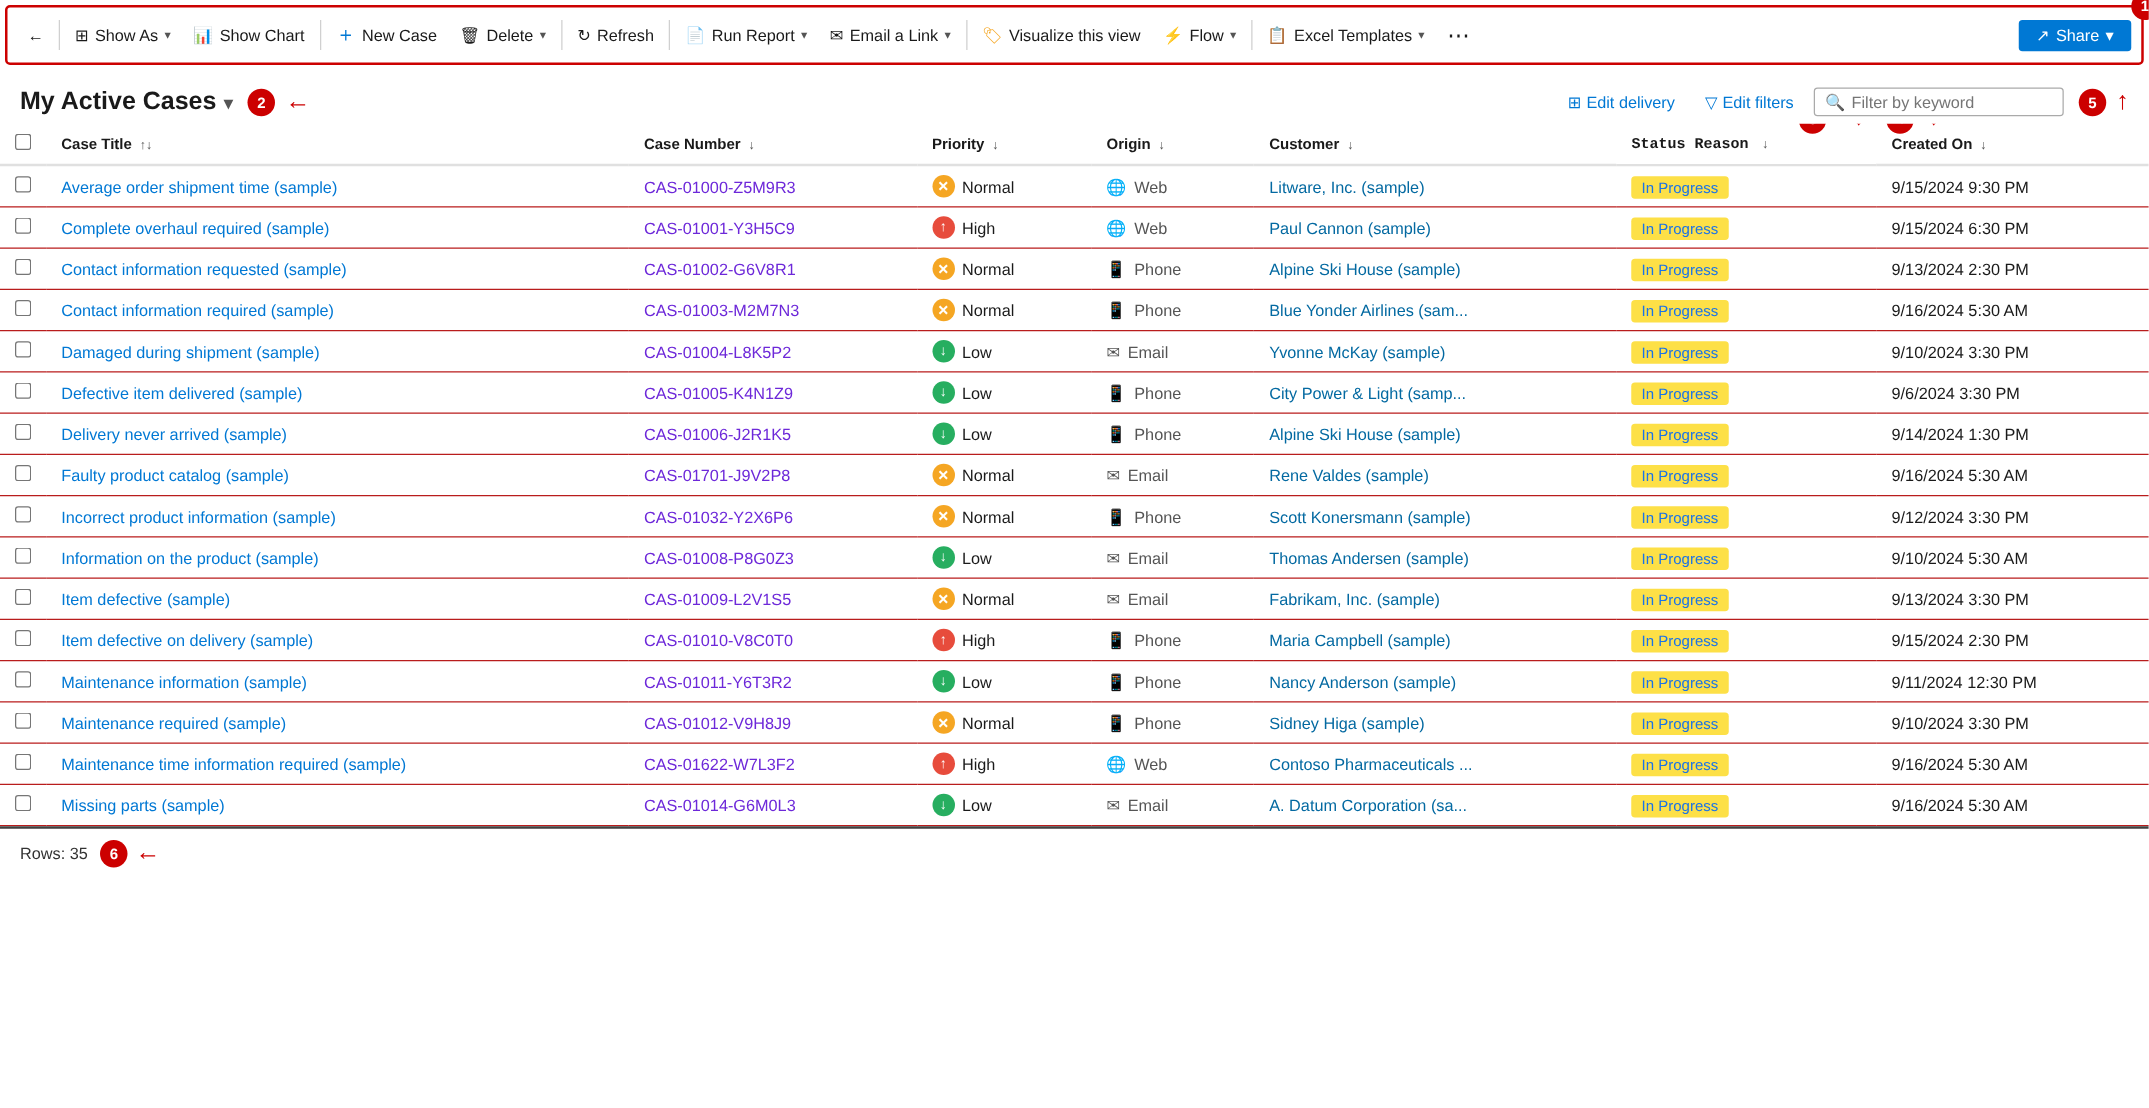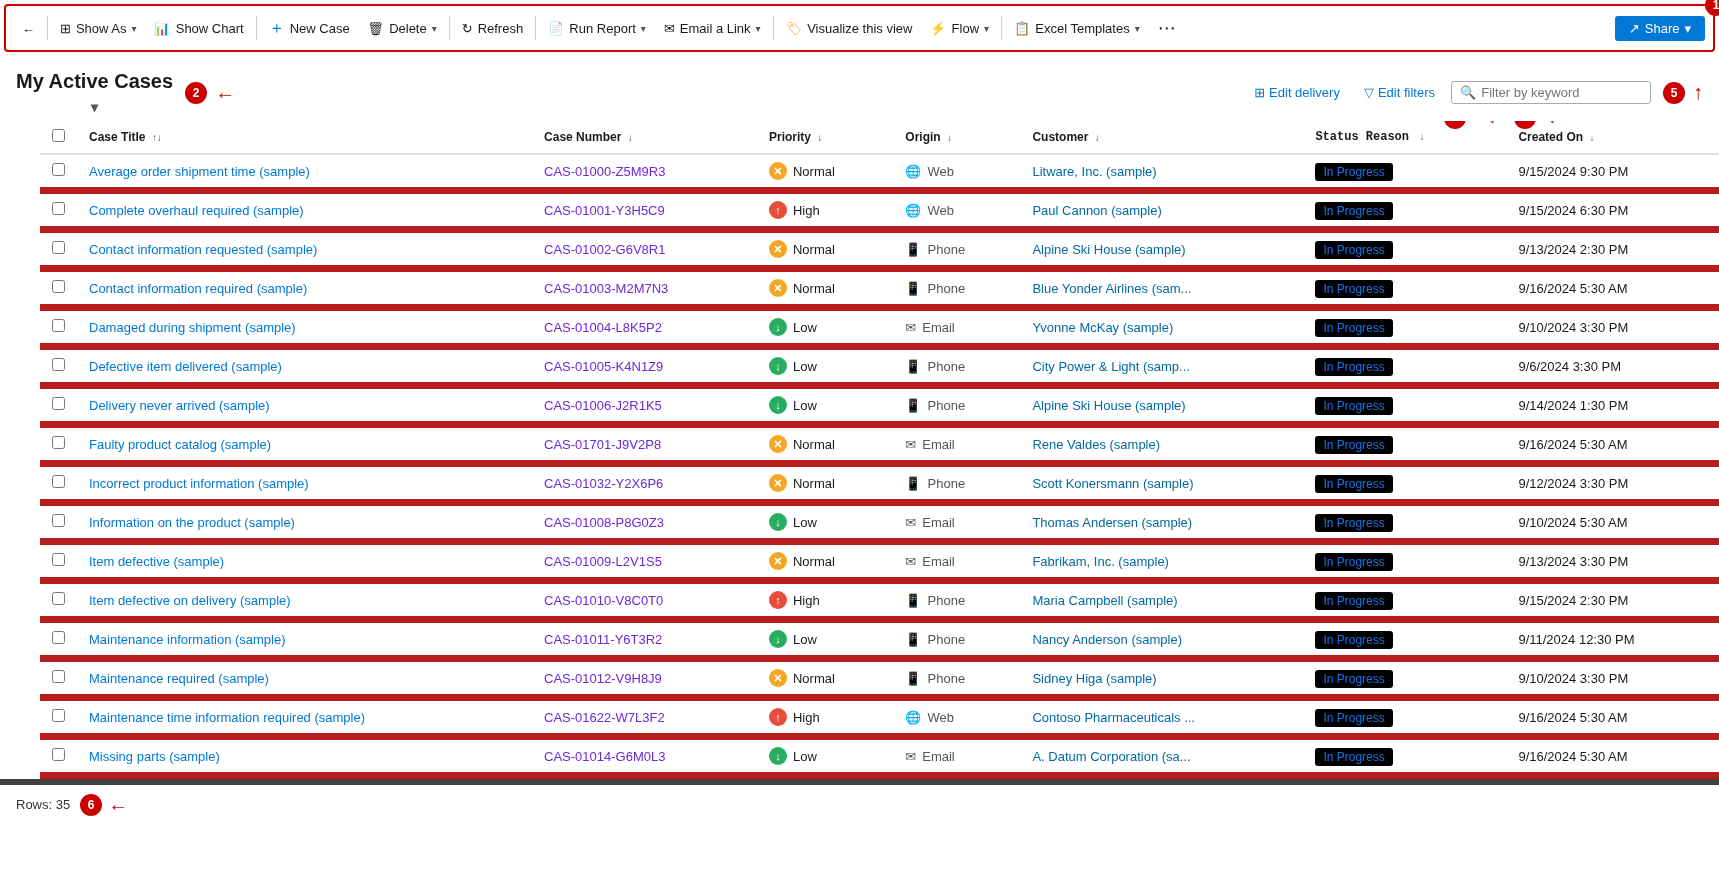--- a/index.html
+++ b/index.html
@@ -67,21 +67,20 @@
       justify-content: space-between;
       padding: 14px 16px 6px 16px;
     }
     .view-title {
       display: flex;
       align-items: center;
       gap: 6px;
       font-size: 20px;
       font-weight: 600;
       color: #1a1a1a;
-      flex-direction: column;
     }
     .view-title-chevron { font-size: 14px; color: #555; cursor: pointer; }
     .view-actions {
       display: flex;
       align-items: center;
       gap: 8px;
     }
     .view-action-btn {
       display: flex;
       align-items: center;
@@ -109,65 +108,64 @@
       outline: none;
       font-size: 13px;
       width: 100%;
       color: #888;
     }
 
     
     .table-wrap {
       overflow-x: auto;
       padding: 0 0 0 0;
-      margin-left: 40px;
     }
     table {
       width: 100%;
       border-collapse: collapse;
     }
     thead th {
       padding: 8px 12px;
       font-weight: 600;
       font-size: 12px;
       color: #1a1a1a;
       border-bottom: 2px solid #e0e0e0;
       white-space: nowrap;
       text-align: left;
       background: #fff;
     }
     thead th .sort-icon { font-size: 10px; color: #555; margin-left: 3px; }
-    tbody tr { border-bottom: 7px solid #b91c1c; }
+    tbody tr { border-bottom: 1px solid #b91c1c; }
     tbody td { padding: 7px 12px; font-size: 13px; vertical-align: middle; }
     .case-link { color: #0078d4; text-decoration: none; }
     .case-number { color: #6d28d9; }
     .priority-cell { display: flex; align-items: center; gap: 6px; }
     .priority-icon { width: 18px; height: 18px; border-radius: 50%; display: inline-flex; align-items: center; justify-content: center; font-size: 11px; font-weight: bold; }
     .priority-normal { background: #f5a623; color: #fff; }
     .priority-high { background: #e74c3c; color: #fff; }
     .priority-low { background: #27ae60; color: #fff; }
     .origin-cell { display: flex; align-items: center; gap: 6px; color: #555; }
     .status-badge {
-      background: #000000;
+      background: #fde047;
       color: #1a73e8;
       border-radius: 3px;
       padding: 2px 8px;
       font-size: 12px;
       white-space: nowrap;
     }
     .customer-link { color: #0369a1; text-decoration: none; }
     .checkbox-col { width: 36px; }
     input[type="checkbox"] { cursor: pointer; }
 
     
     .table-footer {
       padding: 8px 16px;
       font-size: 13px;
       color: #333;
-      border-top: 6px solid #404040;
+      border-top: 2px solid #404040;
       display: flex;
       align-items: center;
       gap: 6px;
     }
 
     
     .arrow-callout { color: #c00; font-size: 20px; }
   </style>
 </head>
 <body>

